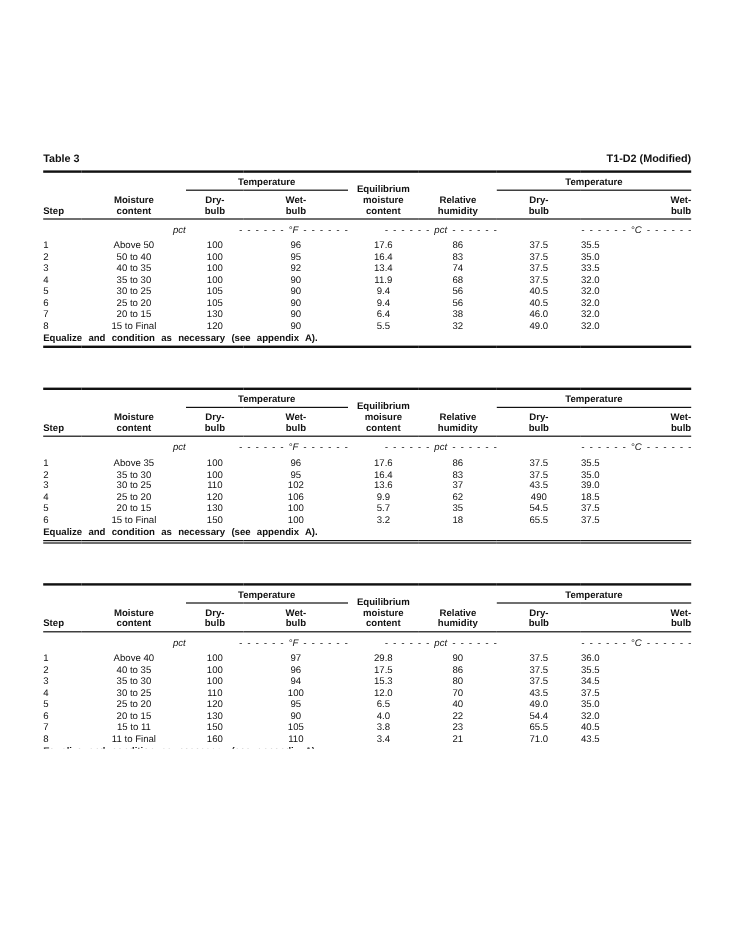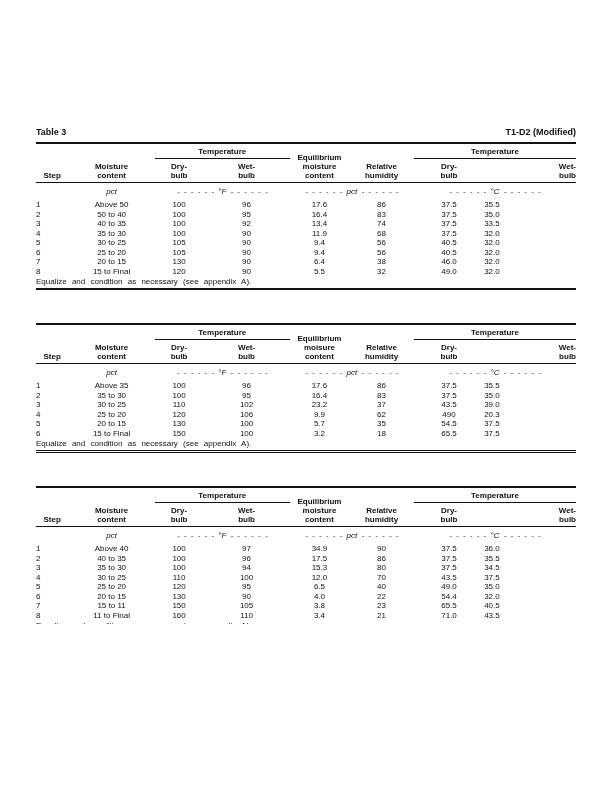--- a/index.html
+++ b/index.html
@@ -23,37 +23,37 @@
   col.c0{width:6%} col.c1{width:16%} col.c2{width:9%} col.c3{width:16%}
   col.c4{width:11%} col.c5{width:12%} col.c6{width:13%} col.c7{width:17%}
 
   thead th {
     font-size:8px; font-weight:bold; line-height:9px;
     white-space:pre-line; text-align:center; vertical-align:bottom;
     padding-top:3px;
   }
   thead tr.hdr th { border-bottom:1.5px solid #111; padding-bottom:2px; }
   thead th.spanner { border-bottom:none; padding-bottom:0; }
-  thead th.a-left { text-align:center;margin-left:20px; }
+  thead th.a-left { text-align:left;margin-left:20px; }
   thead th.a-right { text-align:right; }
 
   tr.units td {
     font-size:8px; font-style:italic; line-height:9px;
-    text-align:center; padding:4px 0 4px 0; word-spacing:2px;
+    text-align:right; padding:4px 0 4px 0; word-spacing:2px;
   }
 
   tbody td {
     font-size:8px; line-height:9.5px; text-align:center; vertical-align:top;
   }
   tbody td.col0 { text-align:left; }
   tbody td.col7 { text-align:left; }
 
   tfoot td {
     font-size:8px; line-height:11px; text-align:left; word-spacing:3px;
-    border-bottom:2px solid #111; padding-bottom:1px;
+    border-bottom:2px solid #111; padding-bottom:1px;font-weight:bold;
   }
   tfoot td.double-rule { border-bottom:3px double #111; }
 
   .page-number {
     position:absolute; left:36px; top:747px;
     font-size:9.5px; font-weight:bold;
   }
 </style>
 </head>
 <body>
@@ -260,34 +260,34 @@
               <td class="col4">16.4</td>
               <td class="col5">83</td>
               <td class="col6">37.5</td>
               <td class="col7">35.0</td>
             </tr>
             <tr>
               <td class="col0">3</td>
               <td class="col1">30 to 25</td>
               <td class="col2">110</td>
               <td class="col3">102</td>
-              <td class="col4">23.2</td>
+              <td class="col4">13.6</td>
               <td class="col5">37</td>
               <td class="col6">43.5</td>
               <td class="col7">39.0</td>
             </tr>
             <tr>
               <td class="col0">4</td>
               <td class="col1">25 to 20</td>
               <td class="col2">120</td>
               <td class="col3">106</td>
               <td class="col4">9.9</td>
               <td class="col5">62</td>
               <td class="col6">490</td>
-              <td class="col7">20.3</td>
+              <td class="col7">18.5</td>
             </tr>
             <tr>
               <td class="col0">5</td>
               <td class="col1">20 to 15</td>
               <td class="col2">130</td>
               <td class="col3">100</td>
               <td class="col4">5.7</td>
               <td class="col5">35</td>
               <td class="col6">54.5</td>
               <td class="col7">37.5</td>
@@ -353,21 +353,21 @@
             <td colspan="2">- - - - - - pct - - - - - -</td>
             <td colspan="2">- - - - - - °C - - - - - -</td>
           </tr>
         </thead>
         <tbody>
             <tr>
               <td class="col0">1</td>
               <td class="col1">Above 40</td>
               <td class="col2">100</td>
               <td class="col3">97</td>
-              <td class="col4">34.9</td>
+              <td class="col4">29.8</td>
               <td class="col5">90</td>
               <td class="col6">37.5</td>
               <td class="col7">36.0</td>
             </tr>
             <tr>
               <td class="col0">2</td>
               <td class="col1">40 to 35</td>
               <td class="col2">100</td>
               <td class="col3">96</td>
               <td class="col4">17.5</td>

